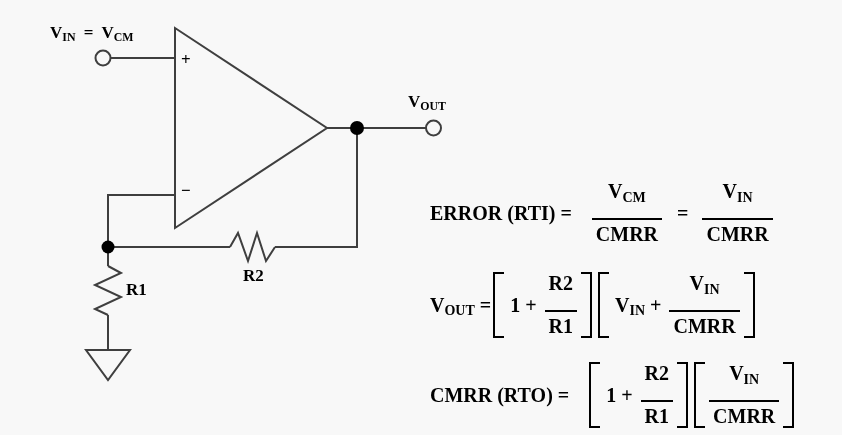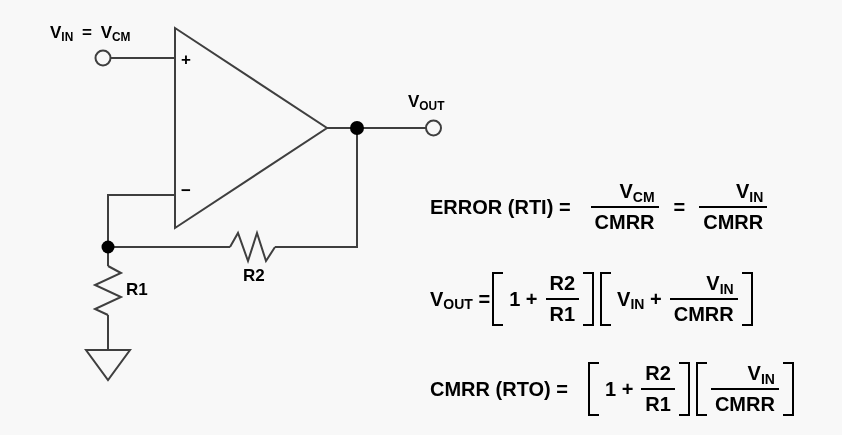--- a/index.html
+++ b/index.html
@@ -1,21 +1,21 @@
 <!DOCTYPE html>
 <html><head>
 <meta charset="utf-8">
 <style>
   html, body { margin: 0; padding: 0; background: #f8f8f8; }
   .stage {
     position: relative;
     width: 842px;
     height: 435px;
     background: #f8f8f8;
-    font-family: Liberation Sans, sans-serif;
+    font-family: Liberation Serif, serif;
     color: #000;
     overflow: hidden;
   }
   .circuit-svg { position: absolute; left: 0; top: 0; }
 
   
   .lbl {
     position: absolute;
     font-weight: bold;
     font-size: 17px;
@@ -39,25 +39,25 @@
     align-items: center;
     font-weight: bold;
     font-size: 20px;
     line-height: 1.15;
     white-space: nowrap;
     color: #000;
   }
   .frac {
     display: inline-flex;
     flex-direction: column;
-    align-items: flex-end;
+    align-items: center;
     text-align: center;
   }
   .frac .num { padding: 0 4px 3px; }
-  .frac .den { border-top: 2.5px solid #000; padding: 3px 4px 0; }
+  .frac .den { border-top: 2.5px solid #000; padding: 3px 4px 0; margin-top: 12px; }
   .bk {
     align-self: stretch;
     min-height: 50px;
     width: 9px;
     flex: 0 0 auto;
   }
   .bk-open  { border-left: 2.5px solid #000;  border-top: 2.5px solid #000; border-bottom: 2.5px solid #000; }
   .bk-close { border-right: 2.5px solid #000; border-top: 2.5px solid #000; border-bottom: 2.5px solid #000; }
   .m-eq { margin: 0 4px; }
   .gap14 { margin-left: 14px; }

